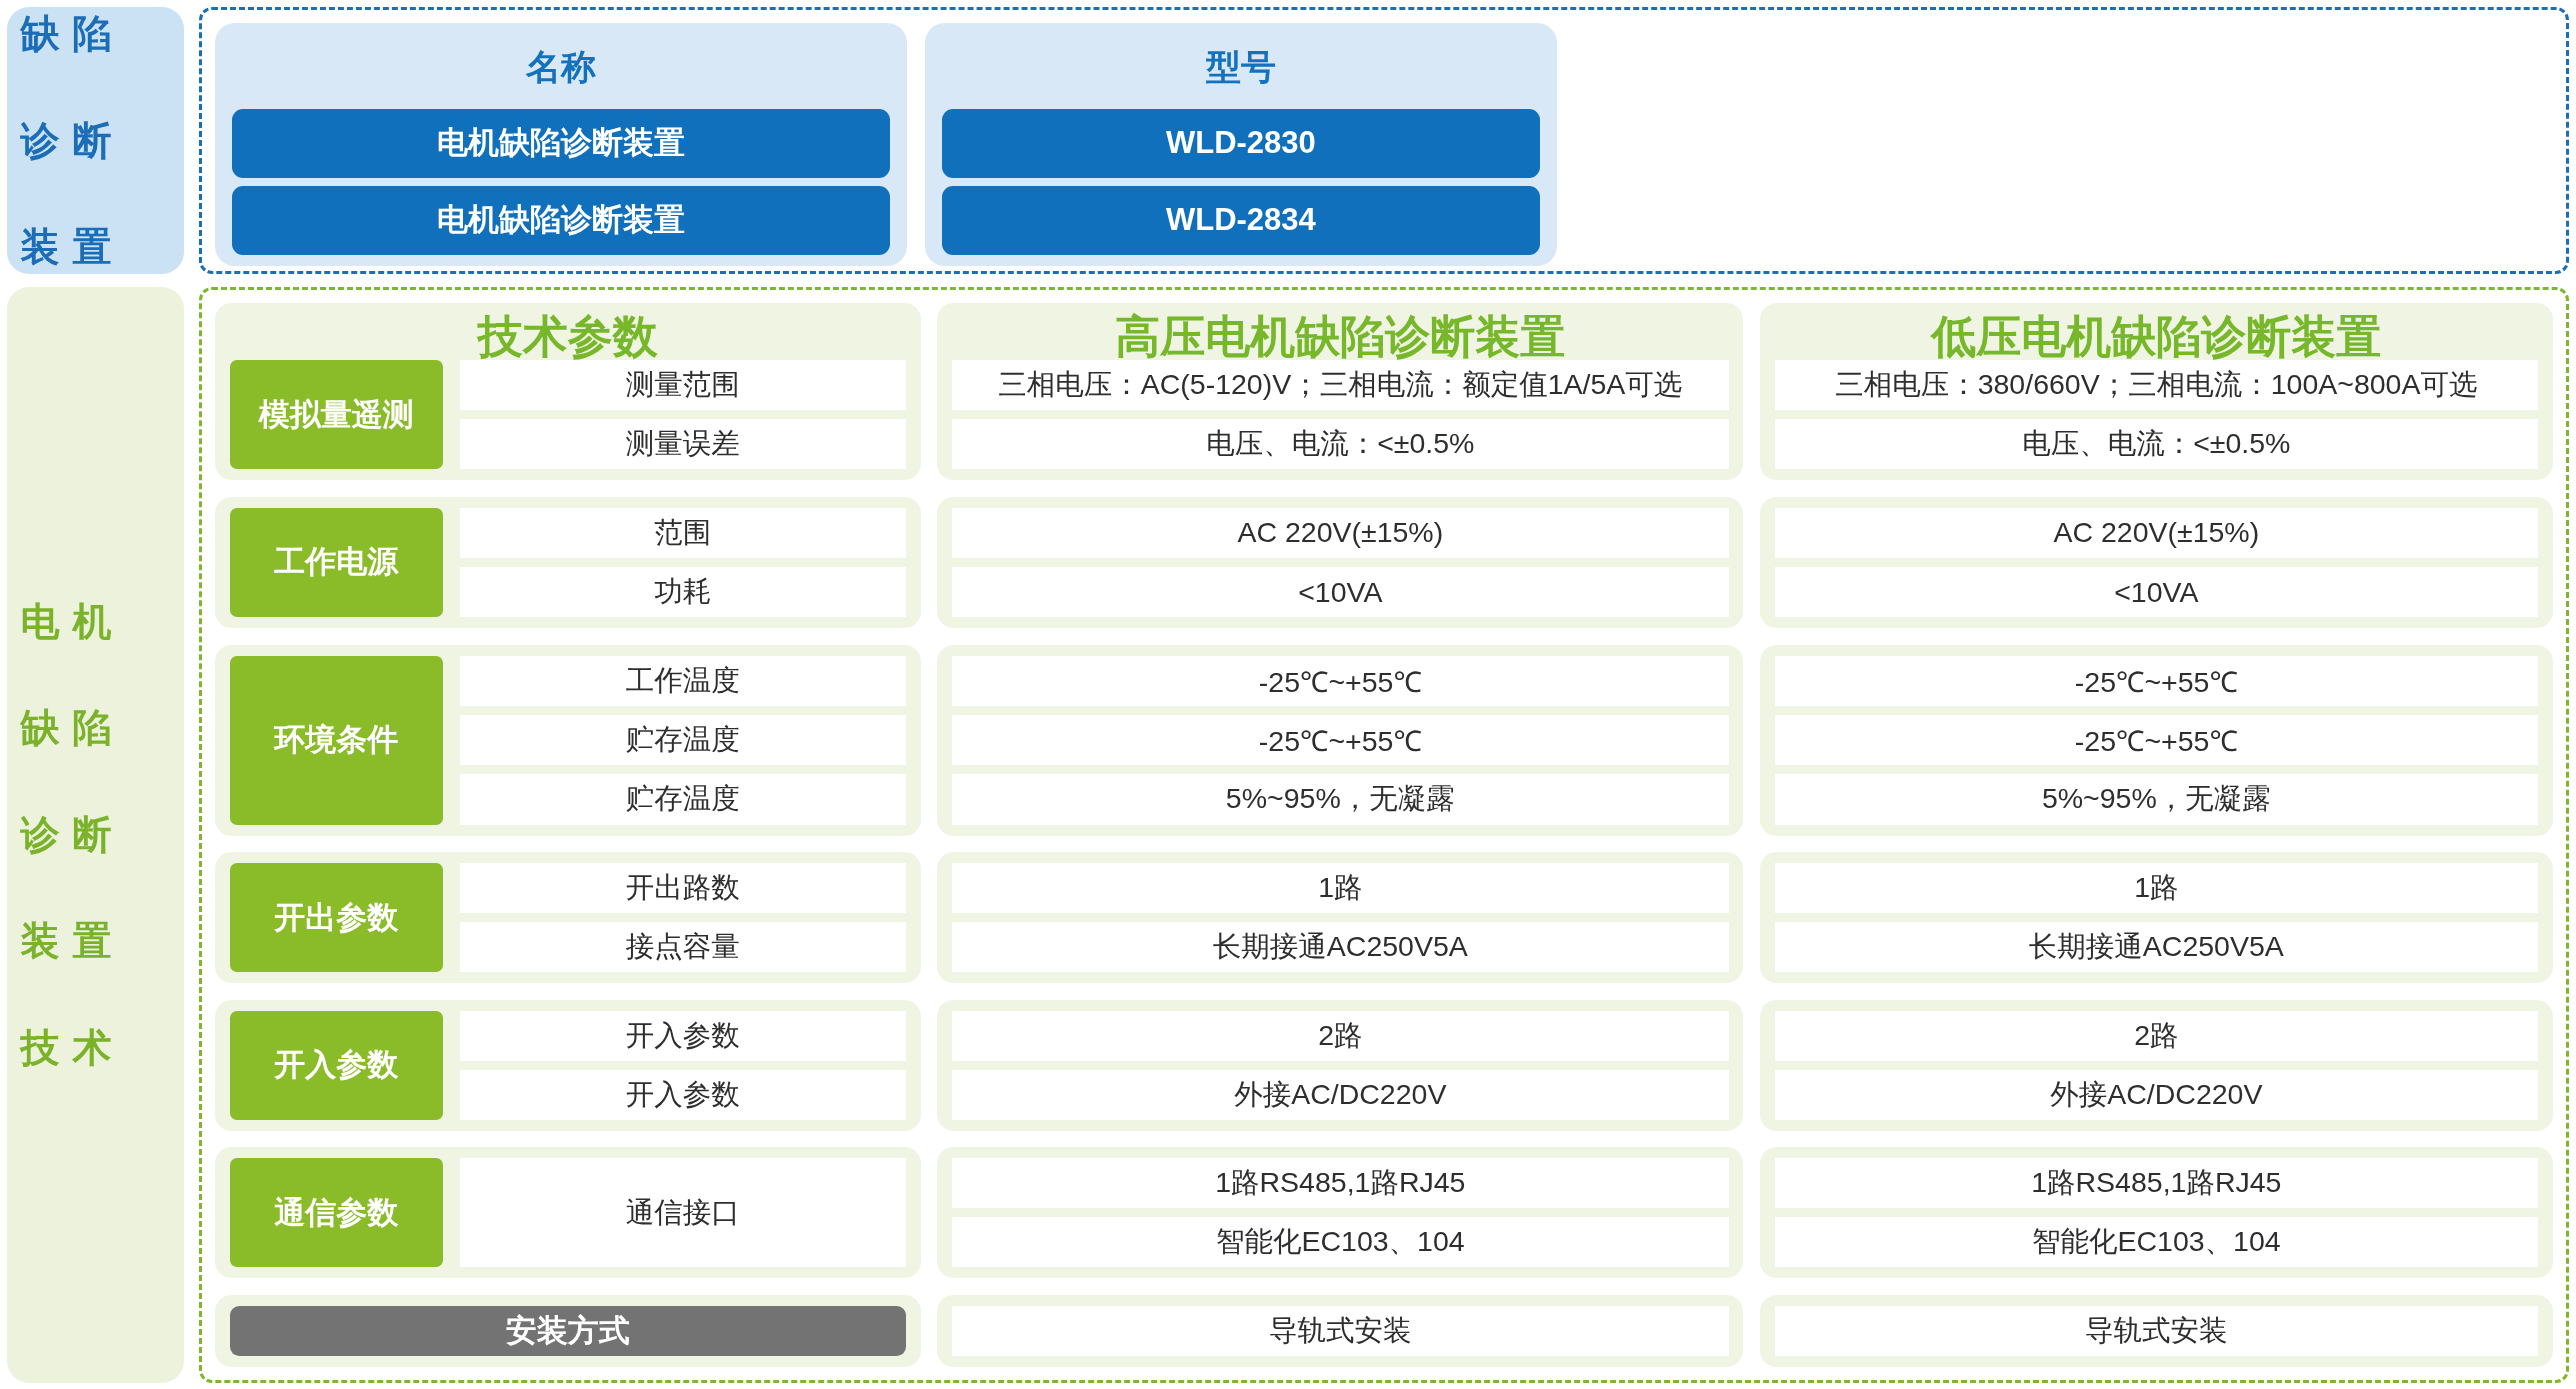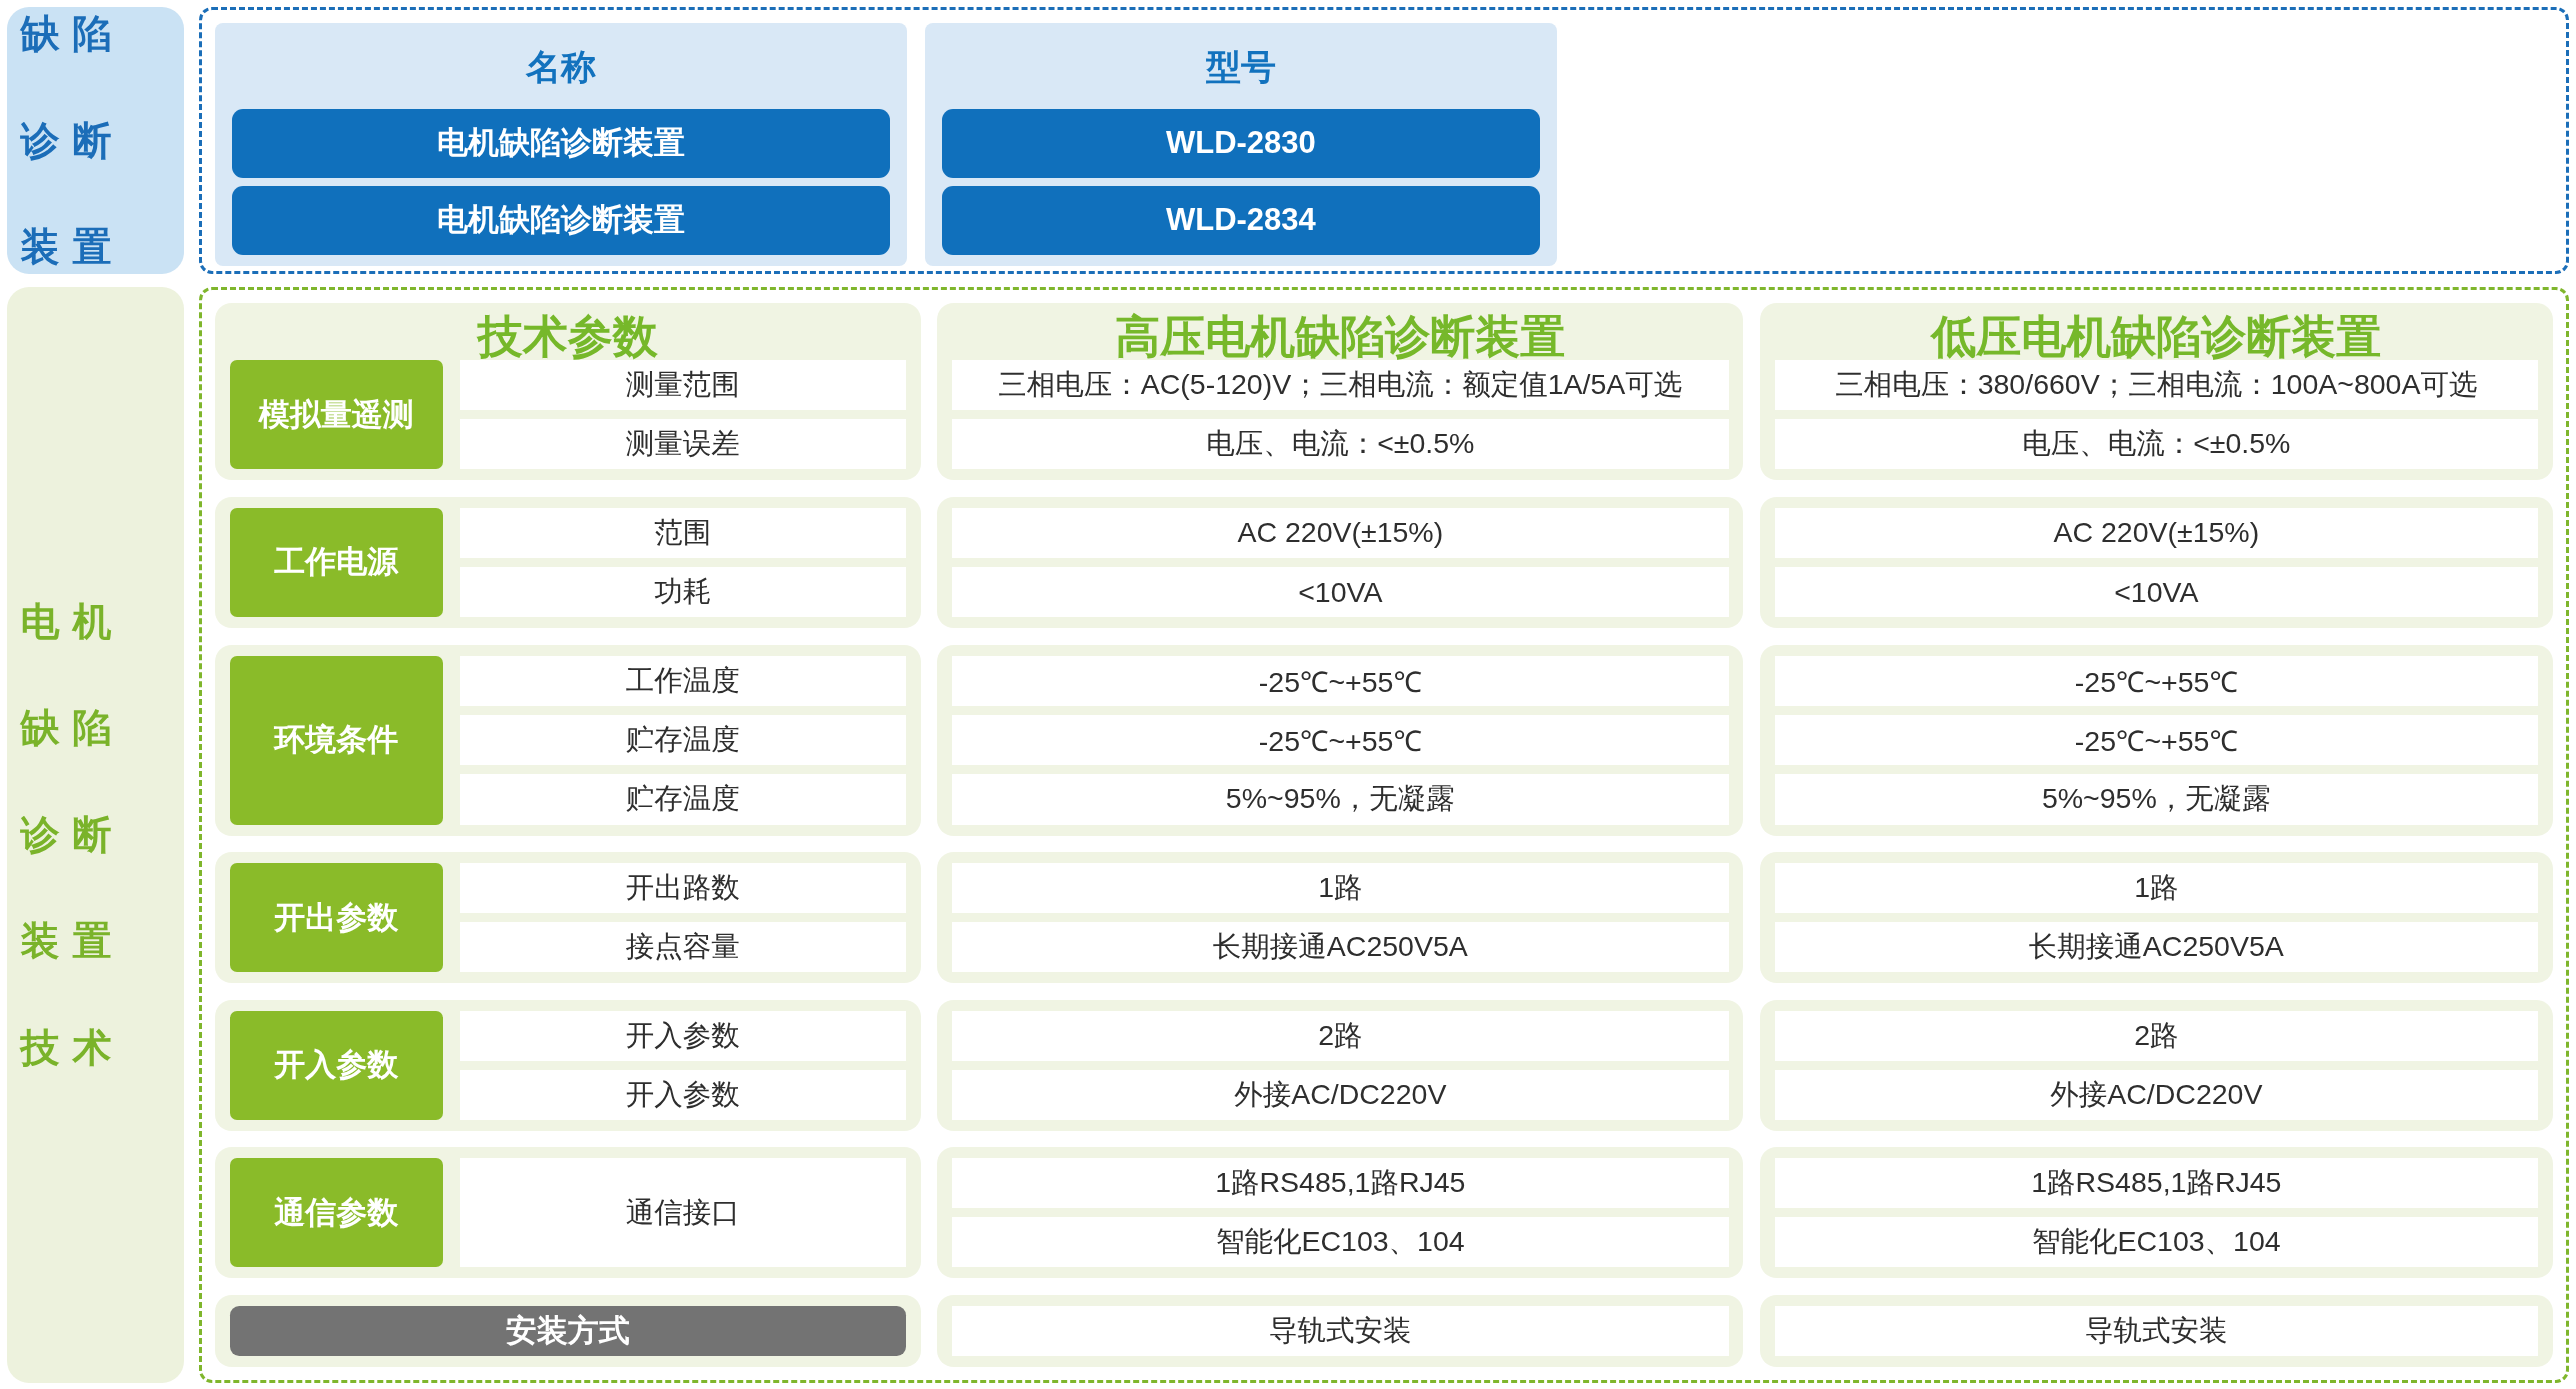--- a/index.html
+++ b/index.html
@@ -26,21 +26,21 @@
   .side-label.blue  { background:#cae2f4; color:#1b6db8; }
   .side-label.green { background:#edf2dd; color:#7ab32a; }
 
   
   .dash-box { flex:1; border-radius:13px; padding:13px; }
   .dash-box.blue  { border:3.7px dashed #1b6eb8; display:grid; grid-template-columns:750fr 685fr 1060fr; gap:18.4px; }
   .dash-box.green { border:3.7px dashed #7fb62c; display:grid; grid-template-columns:770fr 880fr 865fr; gap:16.6px; align-items:start; }
 
   
   .spec-panel {
-    background:#d9e8f6; border-radius:8px; padding:11px 16.6px;
+    background:#d9e8f6; border-radius:20px; padding:11px 16.6px;
     display:flex; flex-direction:column; gap:8.3px;
   }
   .spec-head {
     height:66px; display:flex; align-items:center; justify-content:center;
     color:#1272be; font-size:35px; font-weight:bold;
   }
   .spec-btn {
     height:69px; background:#1070bc; border-radius:11px;
     display:flex; align-items:center; justify-content:center;
     color:#ffffff; font-size:31px; font-weight:bold;

